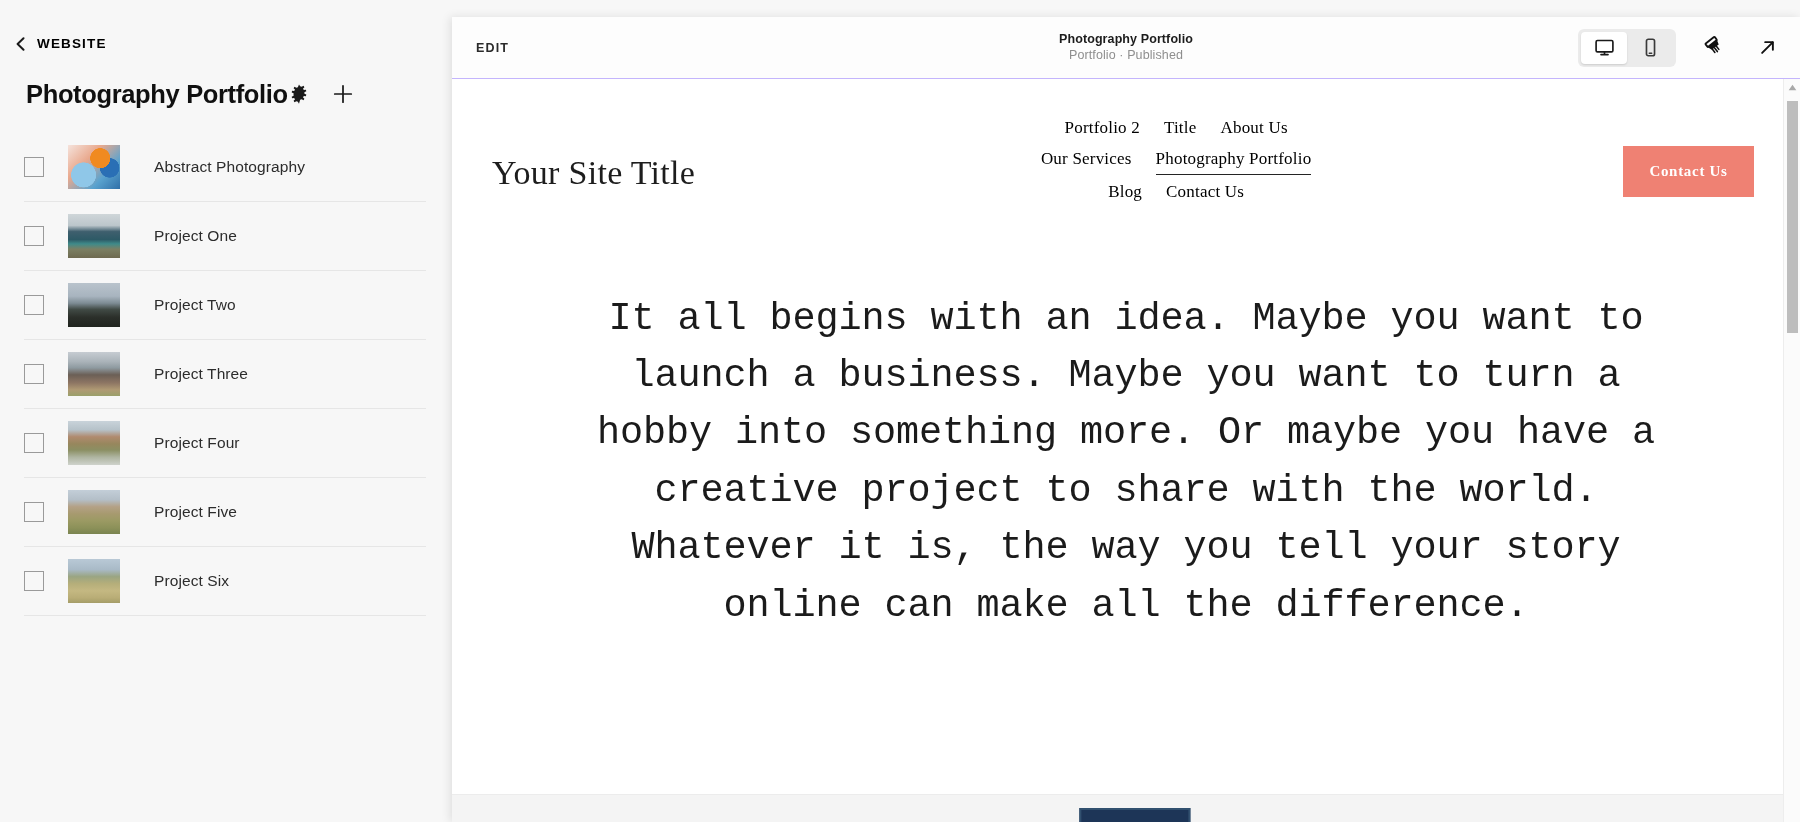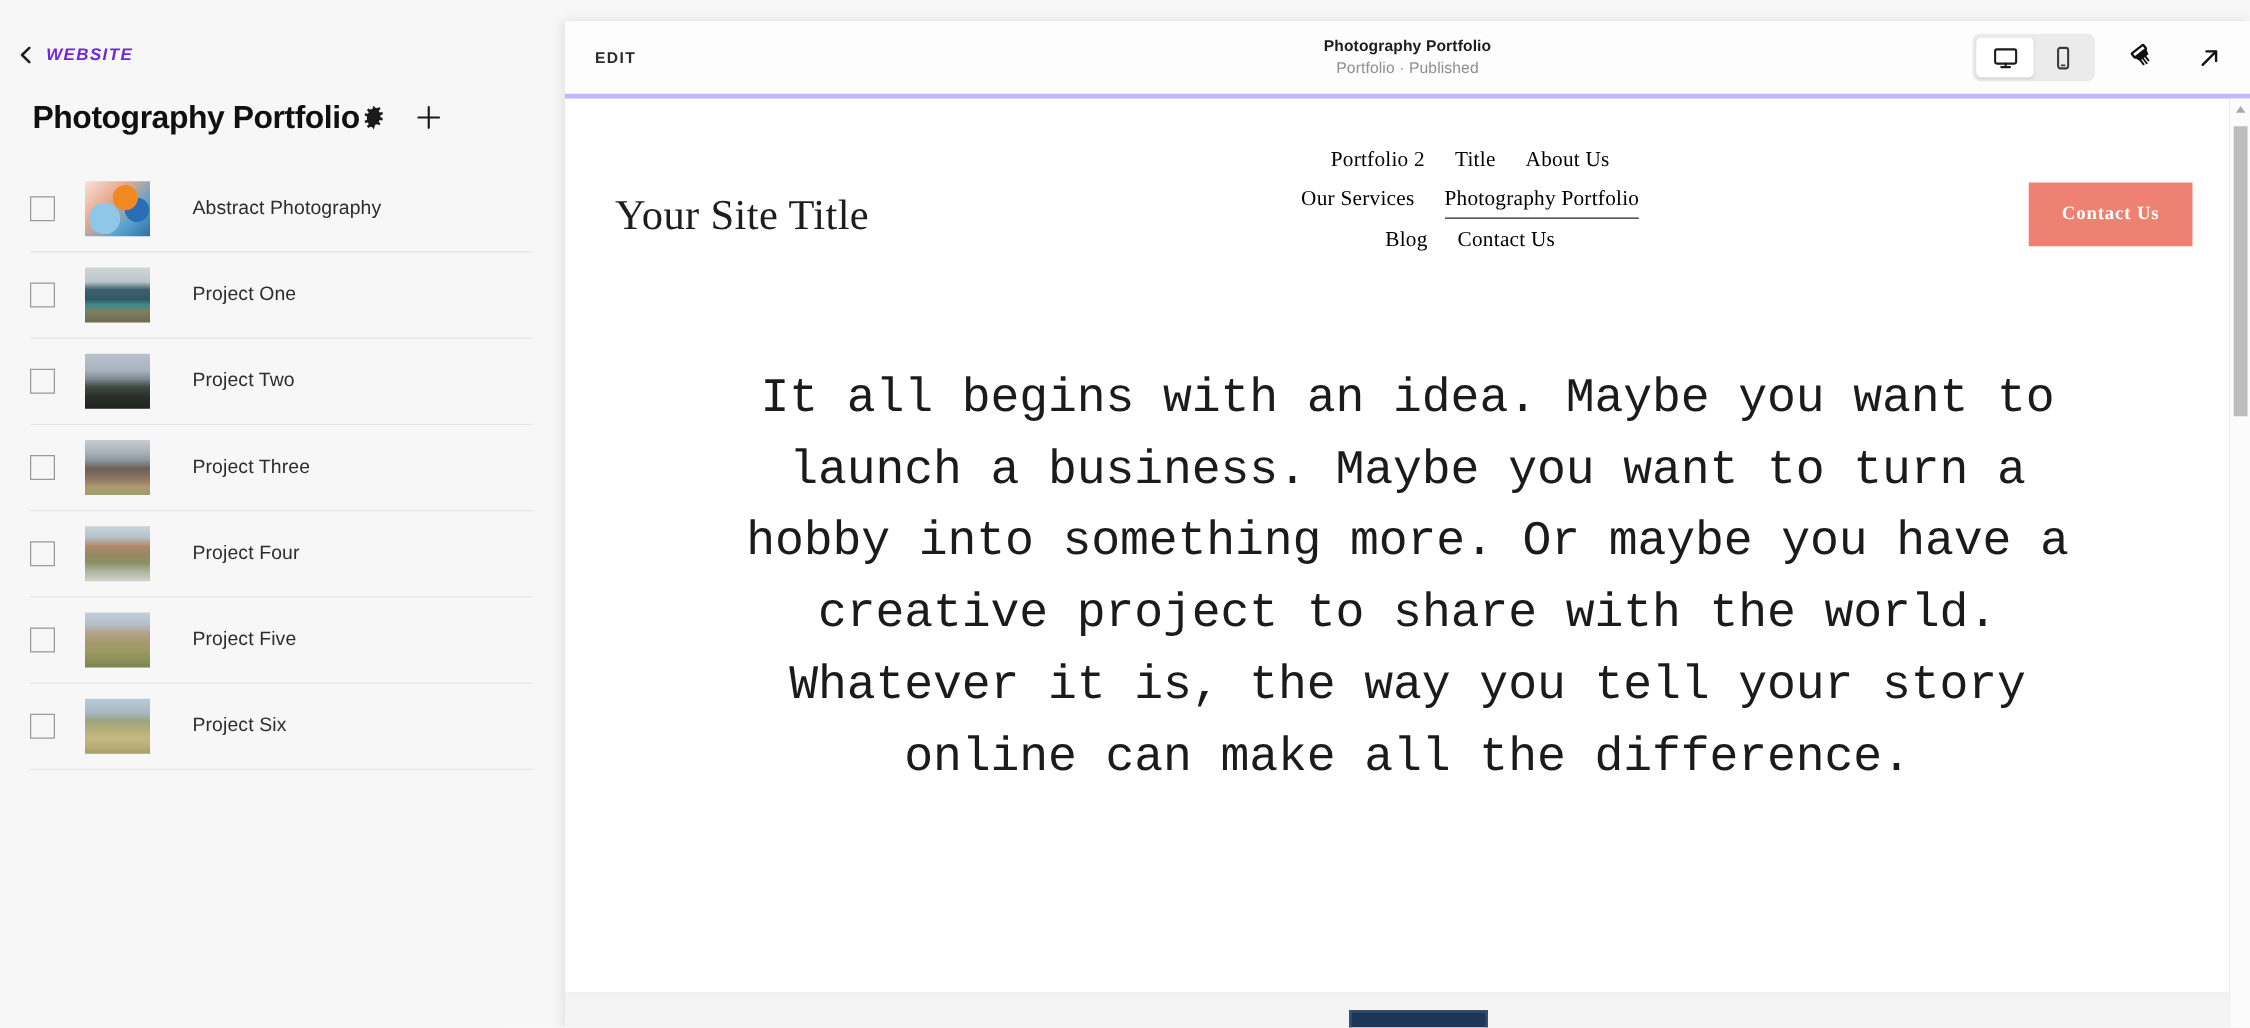--- a/index.html
+++ b/index.html
@@ -38,22 +38,21 @@
     width: max-content;
   }
   .back-chevron {
     width: 14px; height: 14px;
     display: block;
   }
   .back-label {
     font-size: 13.5px;
     font-weight: 700;
     letter-spacing: 1.15px;
-    color: #6d28d9;
-    font-style: italic;
+    color: #000000;
   }
 
   .panel-header {
     display: flex;
     align-items: center;
     padding: 30px 26px 0 26px;
     height: 56px;
   }
   .panel-title {
     font-size: 25.5px;
@@ -148,21 +147,21 @@
     background: #ffffff;
     box-shadow: -2px 0 9px rgba(0,0,0,0.10);
     display: flex;
     flex-direction: column;
   }
 
   .toolbar {
     height: 62px;
     flex: 0 0 62px;
     background: #fdfdfd;
-    border-bottom: 4px solid #c4b5fd;
+    border-bottom: 1px solid #c4b5fd;
     display: flex;
     align-items: center;
     position: relative;
     padding: 0 20px 0 24px;
   }
   .edit-btn {
     font-size: 12.5px;
     font-weight: 700;
     letter-spacing: 1.15px;
     color: #2b2b2b;

